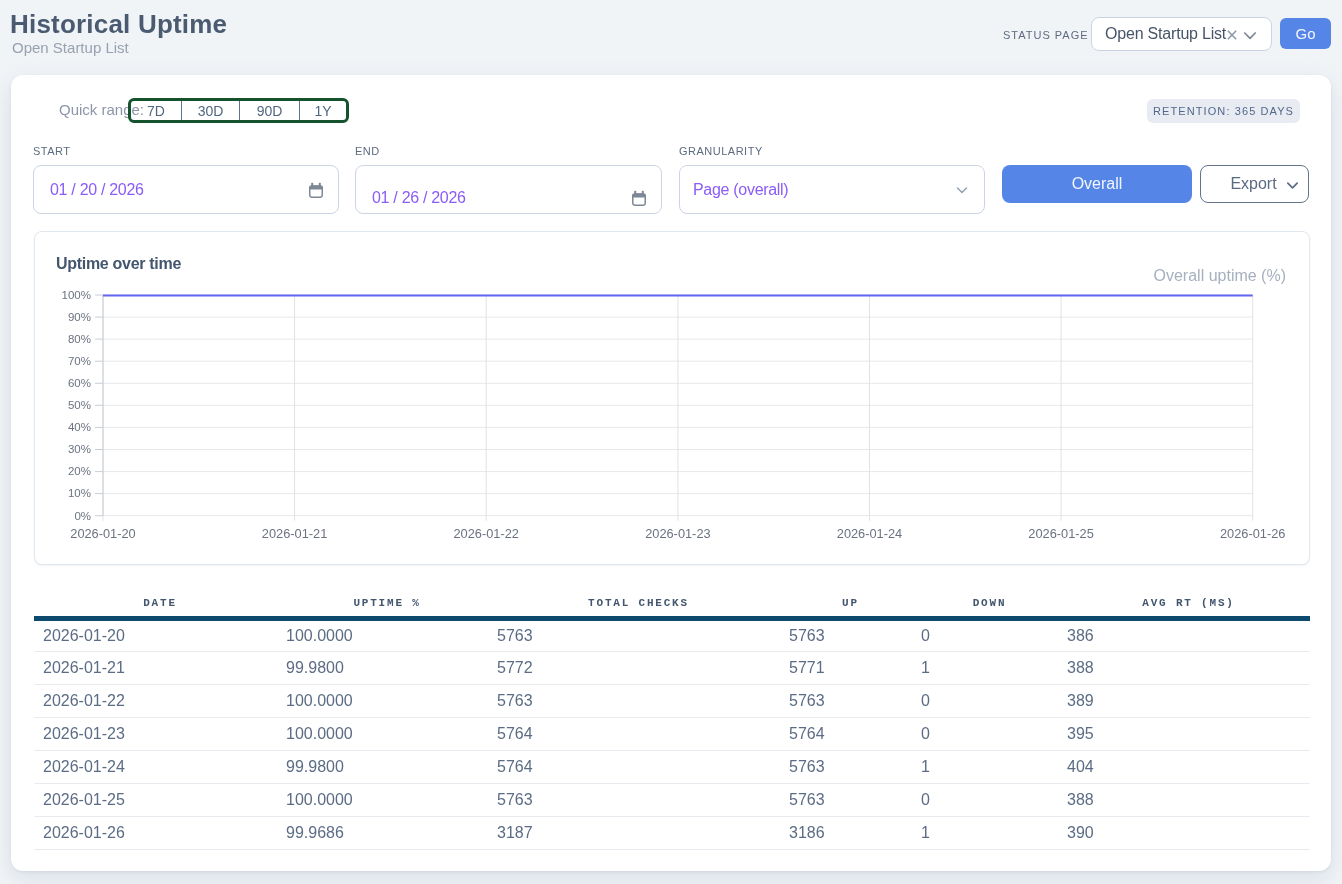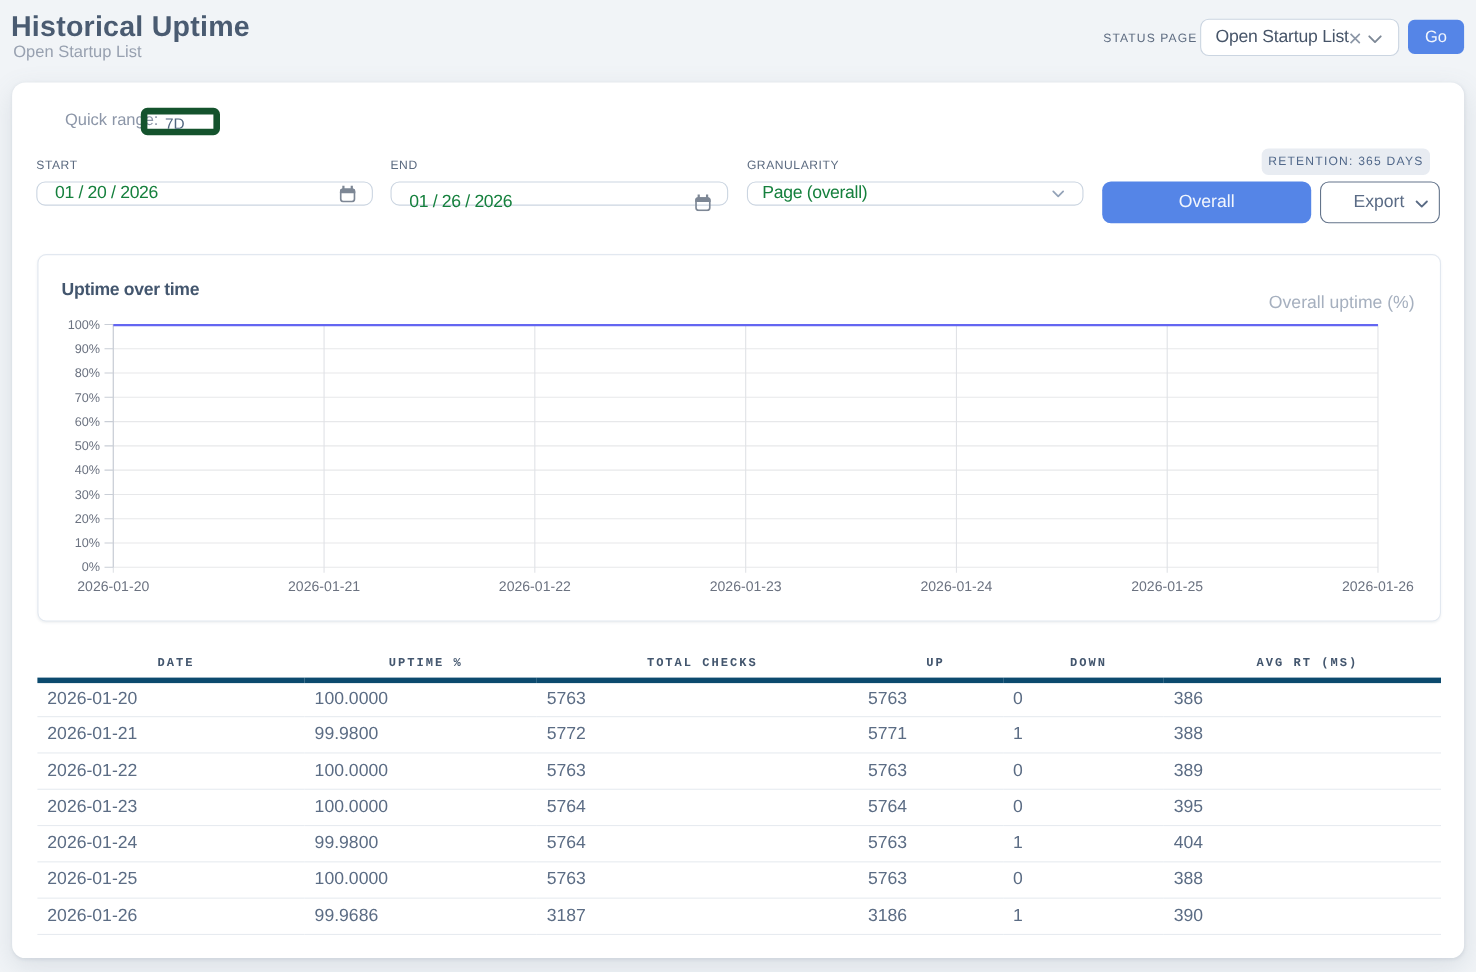--- a/index.html
+++ b/index.html
@@ -12,28 +12,28 @@
 .sp-label { left:1003px; top:29px; font-size:11px; font-weight:400; color:#5d6b80; letter-spacing:1px; }
 .sp-select { left:1091px; top:17px; width:181px; height:34px; background:#fff; border:1px solid #cbd5e1; border-radius:8px; display:flex; align-items:center; padding:0 13px 0 13px; }
 .sp-select .txt { font-size:16px; color:#475569; white-space:nowrap; letter-spacing:-0.2px; }
 .go-btn { left:1280px; top:18px; width:51px; height:31px; background:#5585e7; border-radius:6px; color:#f2f6fd; font-size:15px; display:flex; align-items:center; justify-content:center; }
 
 
 .card { left:11px; top:75px; width:1320px; height:796px; background:#fff; border-radius:12px; box-shadow:0 8px 24px rgba(100,116,139,0.16), 0 1px 3px rgba(100,116,139,0.12); }
 
 
 .qr-label { left:23px; top:26px; font-size:15px; color:#8c96a8;margin-left:25px; }
-.qr-group { left:117px; top:23px; height:25px; display:flex; border:6px solid #14532d; border-radius:6px; overflow:hidden;flex-direction:column; }
+.qr-group { left:117px; top:23px; height:25px; display:flex; border:3px solid #14532d; border-radius:6px; overflow:hidden; }
 .qr-group div { font-size:14px; color:#51677f; display:flex; align-items:center; justify-content:center; border-left:1px solid #5d7392; }
 .qr-group div:first-child { border-left:none; }
-.badge { left:1136px; top:24px; width:153px; height:24px; background:#e8ecf2; border-radius:6px; font-size:11px; font-weight:400; letter-spacing:1.1px; color:#51688a; display:flex; align-items:center; justify-content:center;margin-top:36px; }
+.badge { left:1136px; top:24px; width:153px; height:24px; background:#e8ecf2; border-radius:6px; font-size:11px; font-weight:400; letter-spacing:1.1px; color:#51688a; display:flex; align-items:center; justify-content:center; }
 
 
 .flabel { font-size:11px; font-weight:400; color:#5c6b80; letter-spacing:0.5px; top:70px; }
-.input { top:90px; height:22px; background:#fff; border:1px solid #cbd5e1; border-radius:8px; display:flex; align-items:center; font-size:16px; color:#15803d; }
+.input { top:90px; height:49px; background:#fff; border:1px solid #cbd5e1; border-radius:8px; display:flex; align-items:center; font-size:16px; color:#8b5cf6; }
 .input span { letter-spacing:-0.3px; }
 .refresh { left:991px; top:90px; width:190px; height:38px; background:#5585e7; border-radius:8px; color:#f2f6fd; font-size:16px; display:flex; align-items:center; justify-content:center; }
 .export { left:1189px; top:90px; width:109px; height:38px; background:#fff; border:1px solid #64748b; border-radius:8px; color:#5a6b85; font-size:16px; display:flex; align-items:center; justify-content:center; gap:8px;padding-left:21px; }
 
 
 .chart-card { left:23px; top:156px; width:1276px; height:334px; background:#fff; border:1px solid #e2e8f0; border-radius:8px; box-shadow:0 1px 2px rgba(100,116,139,0.10); }
 .ct-title { left:21px; top:23px; font-size:16px; font-weight:700; color:#43566e; letter-spacing:-0.3px; }
 .ct-right { right:23px; top:35px; font-size:16px; color:#a6b0bf; }
 
 

